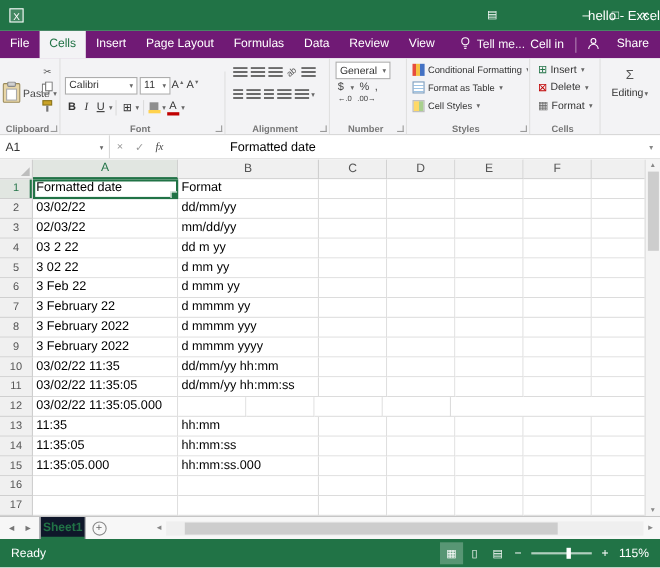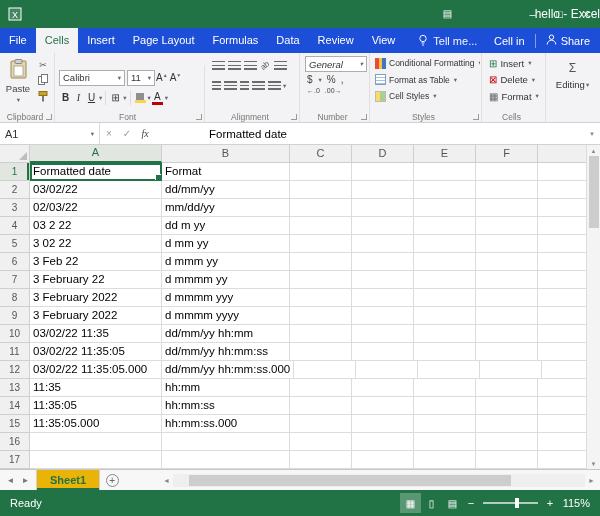--- a/index.html
+++ b/index.html
@@ -9,37 +9,37 @@
 
   
   .titlebar { flex:0 0 28px; background:#217346; color:#fff; display:flex; align-items:center; position:relative; }
   .appicon { width:30px; display:flex; justify-content:center; align-items:center; }
   .tbtitle { position:absolute; left:0; right:0; text-align:right; font-size:12px; pointer-events:none; }
   .tbctrls { margin-left:auto; display:flex; align-items:center; z-index:1; }
   .tbc { width:27px; height:28px; line-height:28px; text-align:center; font-size:11px; }
   .tbc.ribopt { margin-right:58px; font-size:10px; }
 
   
-  .tabrow { flex:0 0 25px; background:#1d4ed8; color:#fff; display:flex; align-items:stretch; font-size:11px; }
+  .tabrow { flex:0 0 25px; background:#701a75; color:#fff; display:flex; align-items:stretch; font-size:11px; }
   .tab { padding:0 9px; line-height:25px; white-space:nowrap; }
   .tab.active { background:#f3f3f5; color:#217346; }
   .tellme { display:flex; align-items:center; gap:5px; margin-left:14px; opacity:.95; white-space:nowrap;text-align:right; }
   .tabright { margin-left:auto; display:flex; align-items:center; gap:10px; padding-right:10px; white-space:nowrap; }
   .vsep { width:1px; height:14px; background:rgba(255,255,255,.45); }
-  .sharebox { display:flex; align-items:flex-end; gap:4px; }
+  .sharebox { display:flex; align-items:flex-start; gap:16px; }
 
   
   .ribbon { flex:0 0 70px; background:#f3f3f5; border-bottom:1px solid #d1d1d1; display:flex; color:#444; }
   .rgroup { position:relative; border-right:1px solid #e0e0e0; padding:2px 1px 11px 2px; }
-  .glabel { position:absolute; bottom:0; left:0; right:4px; text-align:center; font-size:8.5px; color:#777; }
+  .glabel { position:absolute; bottom:0; left:0; right:4px; text-align:center; font-size:8.5px; color:#777;font-weight:bold; }
   .launch { position:absolute; right:2px; bottom:2px; width:6px; height:6px; border-right:1px solid #999; border-bottom:1px solid #999; }
   .crt { font-size:6.5px; color:#666; margin-left:1px; }
 
   .g-clip { width:55px; display:flex; }
-  .paste { width:32px; display:flex; flex-direction:column; align-items:center; font-size:9.5px; padding-top:4px; gap:2px; }
+  .paste { width:32px; display:flex; flex-direction:row; align-items:center; font-size:9.5px; padding-top:4px; gap:2px; }
   .csmall { display:flex; flex-direction:column; gap:4px; padding-top:5px; align-items:center; width:18px; font-size:9px; color:#555; }
 
   .g-font { width:150px;margin-top:12px; }
   .frow { display:flex; align-items:center; height:19px; margin-top:1px; padding-left:2px; }
   .combo { display:flex; align-items:center; justify-content:space-between; border:1px solid #adadad; background:#fff; height:16px; padding:0 3px; font-size:9.5px; color:#333; }
   .cb-name { width:66px; }
   .cb-size { width:28px; margin-left:2px; }
   .fbtn { min-width:13px; text-align:center; font-size:10px; color:#333; padding:0 1px; position:relative; }
   .fbtn.b { font-weight:bold; }
   .fbtn.i { font-style:italic; font-family:"Liberation Serif", serif; }
@@ -51,21 +51,21 @@
   .bucket { display:block; width:8px; height:7px; background:#8f8f8f; margin:1px auto 0; }
   .gsep { width:1px; height:14px; background:#dcdcdc; margin:0 3px; }
 
   .g-align { width:95px; }
   .arow { display:flex; align-items:center; height:19px; margin-top:1px; padding-left:3px; }
   .ali { width:13px; height:10px; margin:0 1.5px; background:repeating-linear-gradient(to bottom,#6b6b6b 0 1.5px,transparent 1.5px 3.6px); display:inline-block; }
   .ali.short { width:9px; }
   .orient { font-size:8px; color:#555; width:14px; text-align:center; transform:rotate(-40deg); }
 
   .g-num { width:70px; }
-  .cb-num { width:62px; margin:1px 0 0 3px;font-style:italic; }
+  .cb-num { width:50px; margin:1px 0 0 3px; }
   .nrow { display:flex; align-items:center; gap:5px; padding:2px 0 0 5px; font-size:10px; color:#444; }
   .decico { font-size:7px; color:#444; }
 
   .g-styles { width:112px; }
   .srow { display:flex; align-items:center; height:16.5px; gap:3px; padding-left:3px; white-space:nowrap; overflow:hidden; font-size:8.5px; color:#333; }
   .sico { width:11px; height:11px; flex:0 0 11px; }
   .sico.cf { background:linear-gradient(90deg,#e74c3c 33%,#f5c242 33% 66%,#4472c4 66%); }
   .sico.tbl { border:1px solid #7f9fbf; background:repeating-linear-gradient(#fff 0 2px,#9cc3e5 2px 3px); }
   .sico.cs { border:1px solid #bbb; background:linear-gradient(90deg,#ffd966 50%,#a9d08e 50%); }
 
@@ -105,21 +105,21 @@
   .cell.sel { outline:2px solid #217346; outline-offset:-2px; position:relative; z-index:1; }
   .cell.sel::after { content:""; position:absolute; right:0; bottom:0; width:5px; height:5px; background:#217346; border-left:1px solid #fff; border-top:1px solid #fff; }
   .vscroll { position:absolute; top:0; right:0; bottom:0; width:14px; background:#f4f4f4; border-left:1px solid #dcdcdc; display:flex; flex-direction:column; align-items:center; color:#888; }
   .varr { font-size:6px; padding:3px 0 2px; }
   .vthumb { width:10px; height:72px; background:#cdcdcd; }
   .vspace { flex:1; }
 
   
   .sheetbar { flex:0 0 21px; background:#f7f7f7; border-top:1px solid #c6c6c6; display:flex; align-items:stretch; font-size:11px; color:#555; }
   .snav { width:36px; display:flex; align-items:center; justify-content:space-around; font-size:8px; color:#777; padding:0 3px; }
-  .stab { padding:0 13px; background:#eab308; border-left:1px solid #d0d0d0; border-right:1px solid #d0d0d0; color:#217346; font-weight:bold; display:flex; align-items:center; box-shadow:inset 0 -2px 0 #217346; }
+  .stab { padding:0 2px; background:#0f172a; border-left:1px solid #d0d0d0; border-right:1px solid #d0d0d0; color:#217346; font-weight:bold; display:flex; align-items:center; box-shadow:inset 0 -2px 0 #217346; }
   .newsheet { width:24px; display:flex; align-items:center; justify-content:center; }
   .plusc { width:13px; height:13px; border:1px solid #8a8a8a; border-radius:50%; font-size:10px; line-height:11px; text-align:center; color:#666; }
   .hscroll { flex:1; display:flex; align-items:center; margin-left:36px; padding-right:2px; }
   .harr { font-size:7px; color:#888; padding:0 3px; }
   .htrack { flex:1; height:13px; background:#efefef; position:relative; }
   .hthumb { position:absolute; left:4%; top:1px; width:78%; height:11px; background:#cdcdcd; }
 
   
   .statusbar { flex:1 1 auto; background:#217346; color:#fff; display:flex; align-items:center; font-size:11px; padding-left:10px; }
   .sspace { flex:1; }
@@ -471,21 +471,20 @@
           <div class="cell w-b">dd/mm/yy hh:mm:ss</div>
           <div class="cell w-c"></div>
           <div class="cell w-d"></div>
           <div class="cell w-e"></div>
           <div class="cell w-f"></div>
           <div class="cell fillcol"></div>
         </div>
         <div class="grow">
           <div class="rowh">12</div>
           <div class="cell w-a">03/02/22 11:35:05.000</div>
-          <div class="cell w-b">dd/mm/yy hh:mm:ss.000</div>
           <div class="cell w-c"></div>
           <div class="cell w-d"></div>
           <div class="cell w-e"></div>
           <div class="cell w-f"></div>
           <div class="cell fillcol"></div>
         </div>
         <div class="grow">
           <div class="rowh">13</div>
           <div class="cell w-a">11:35</div>
           <div class="cell w-b">hh:mm</div>

